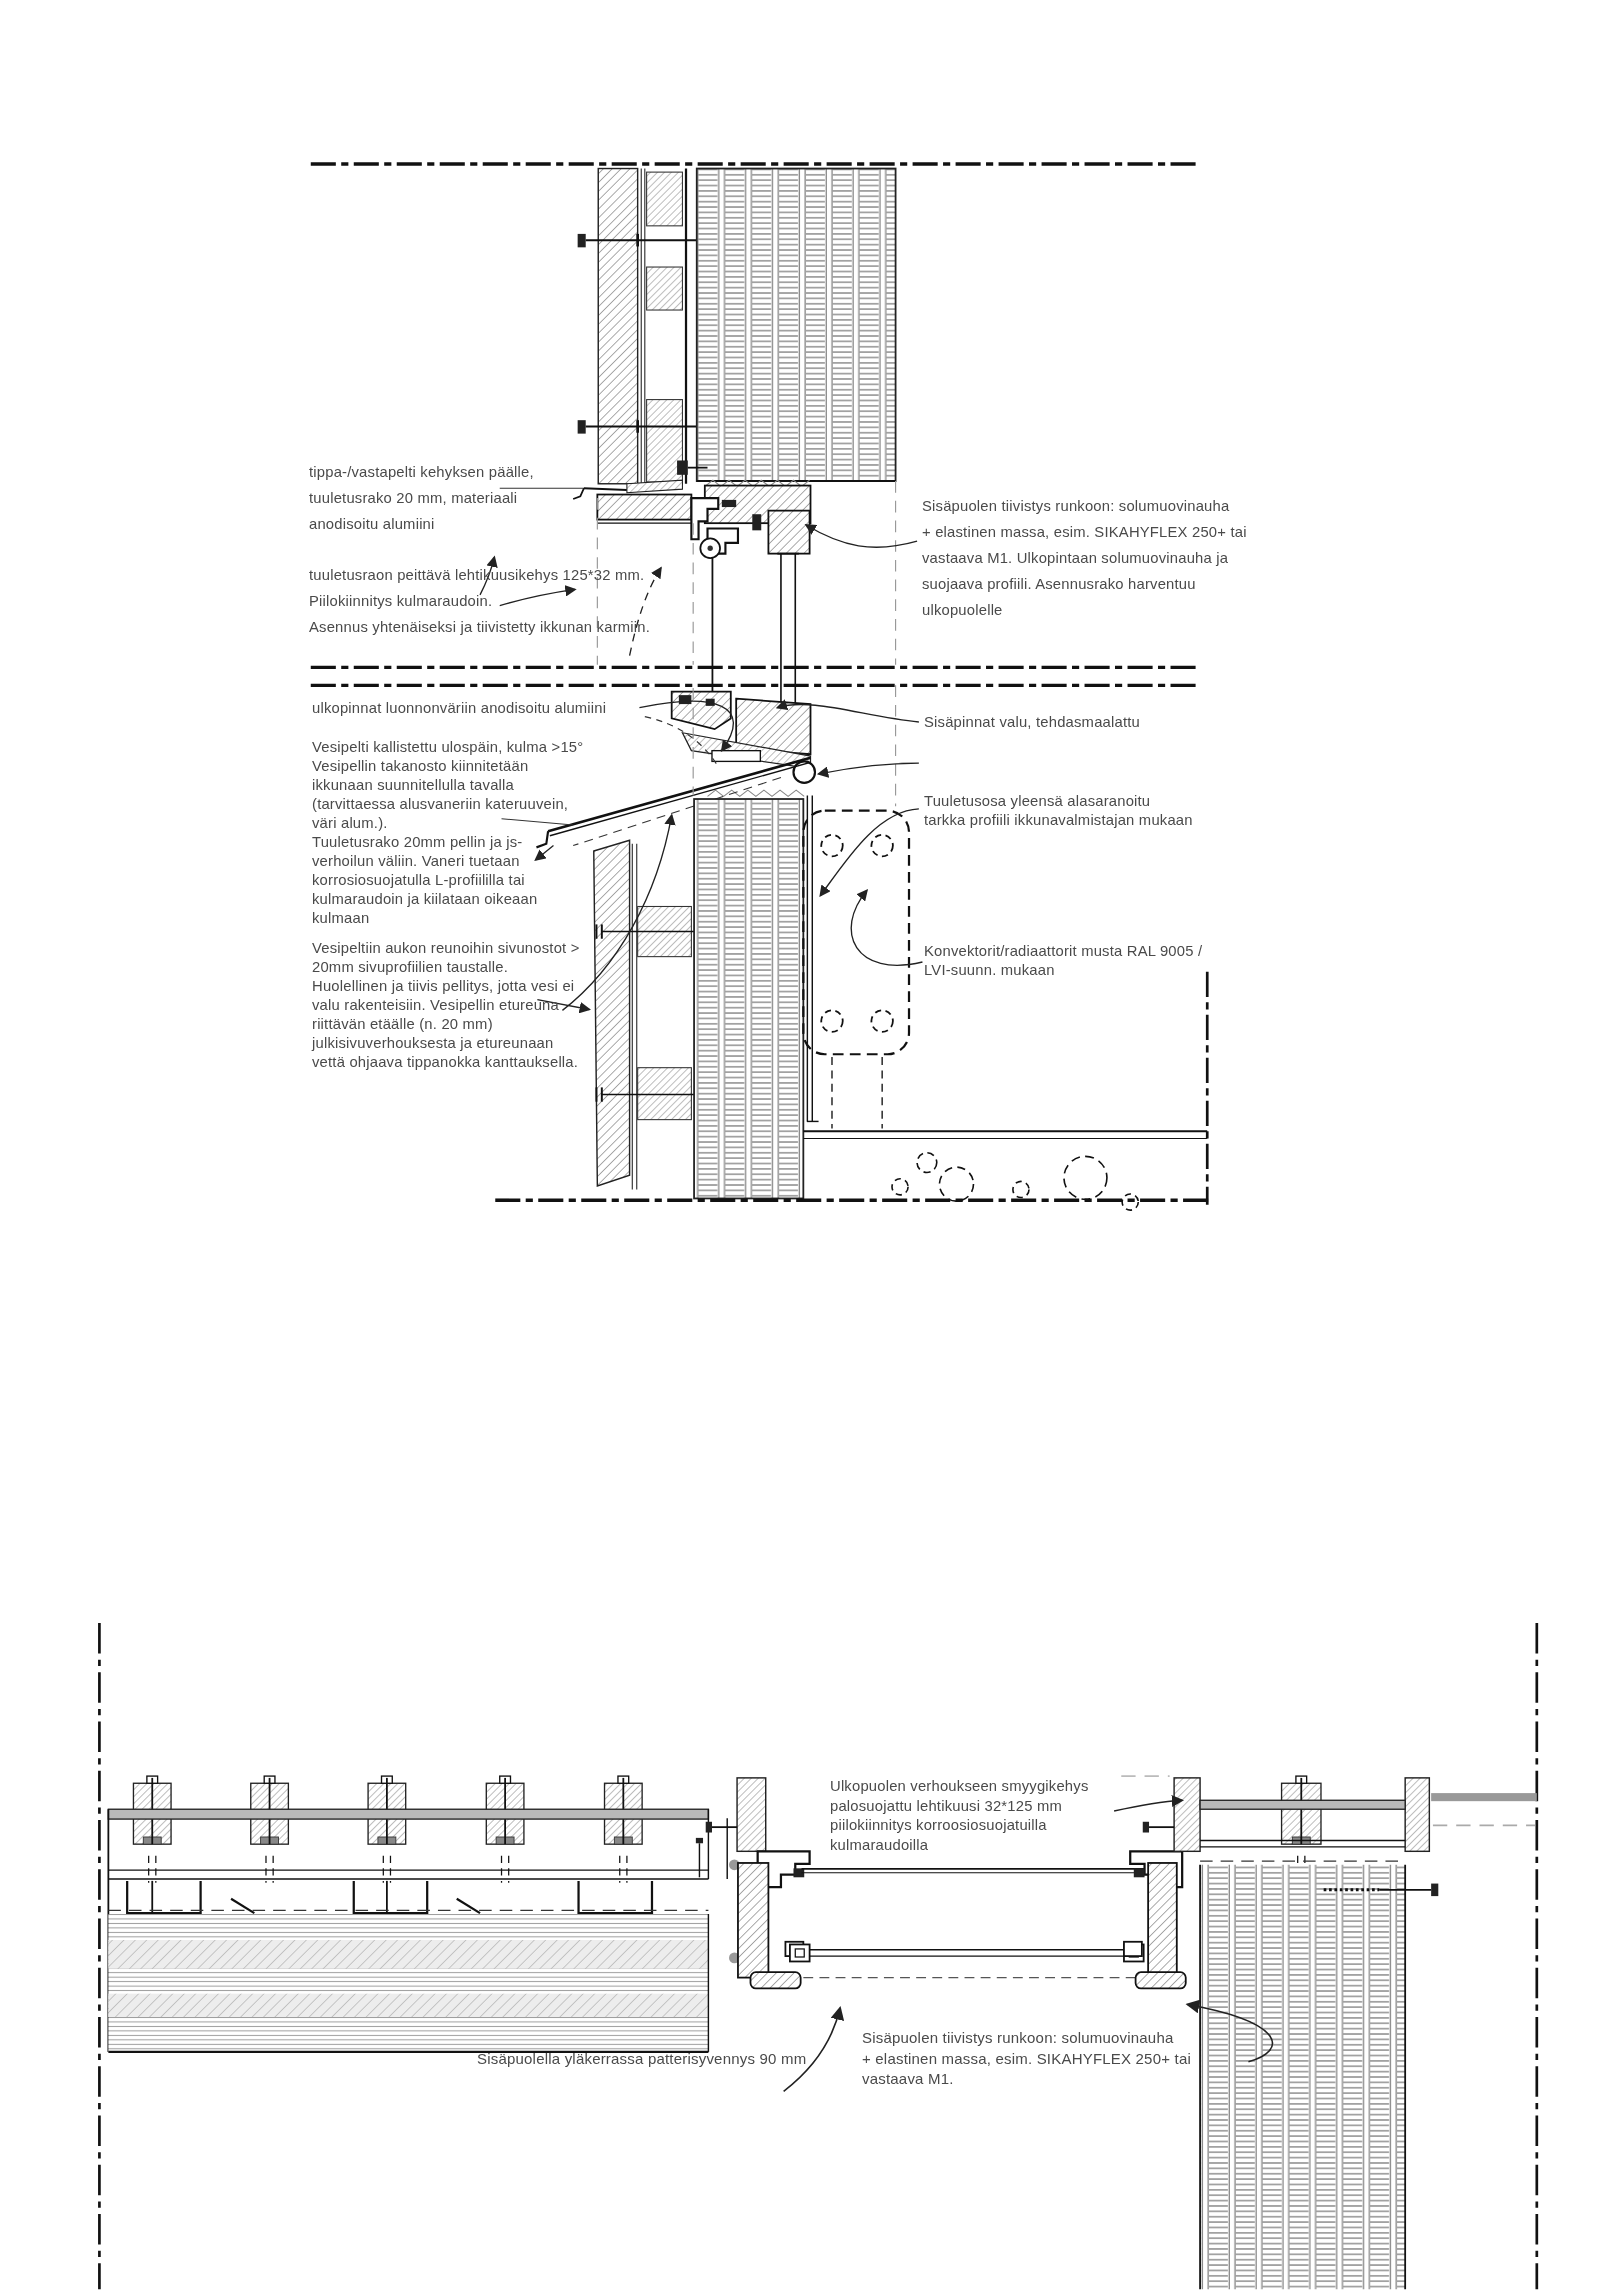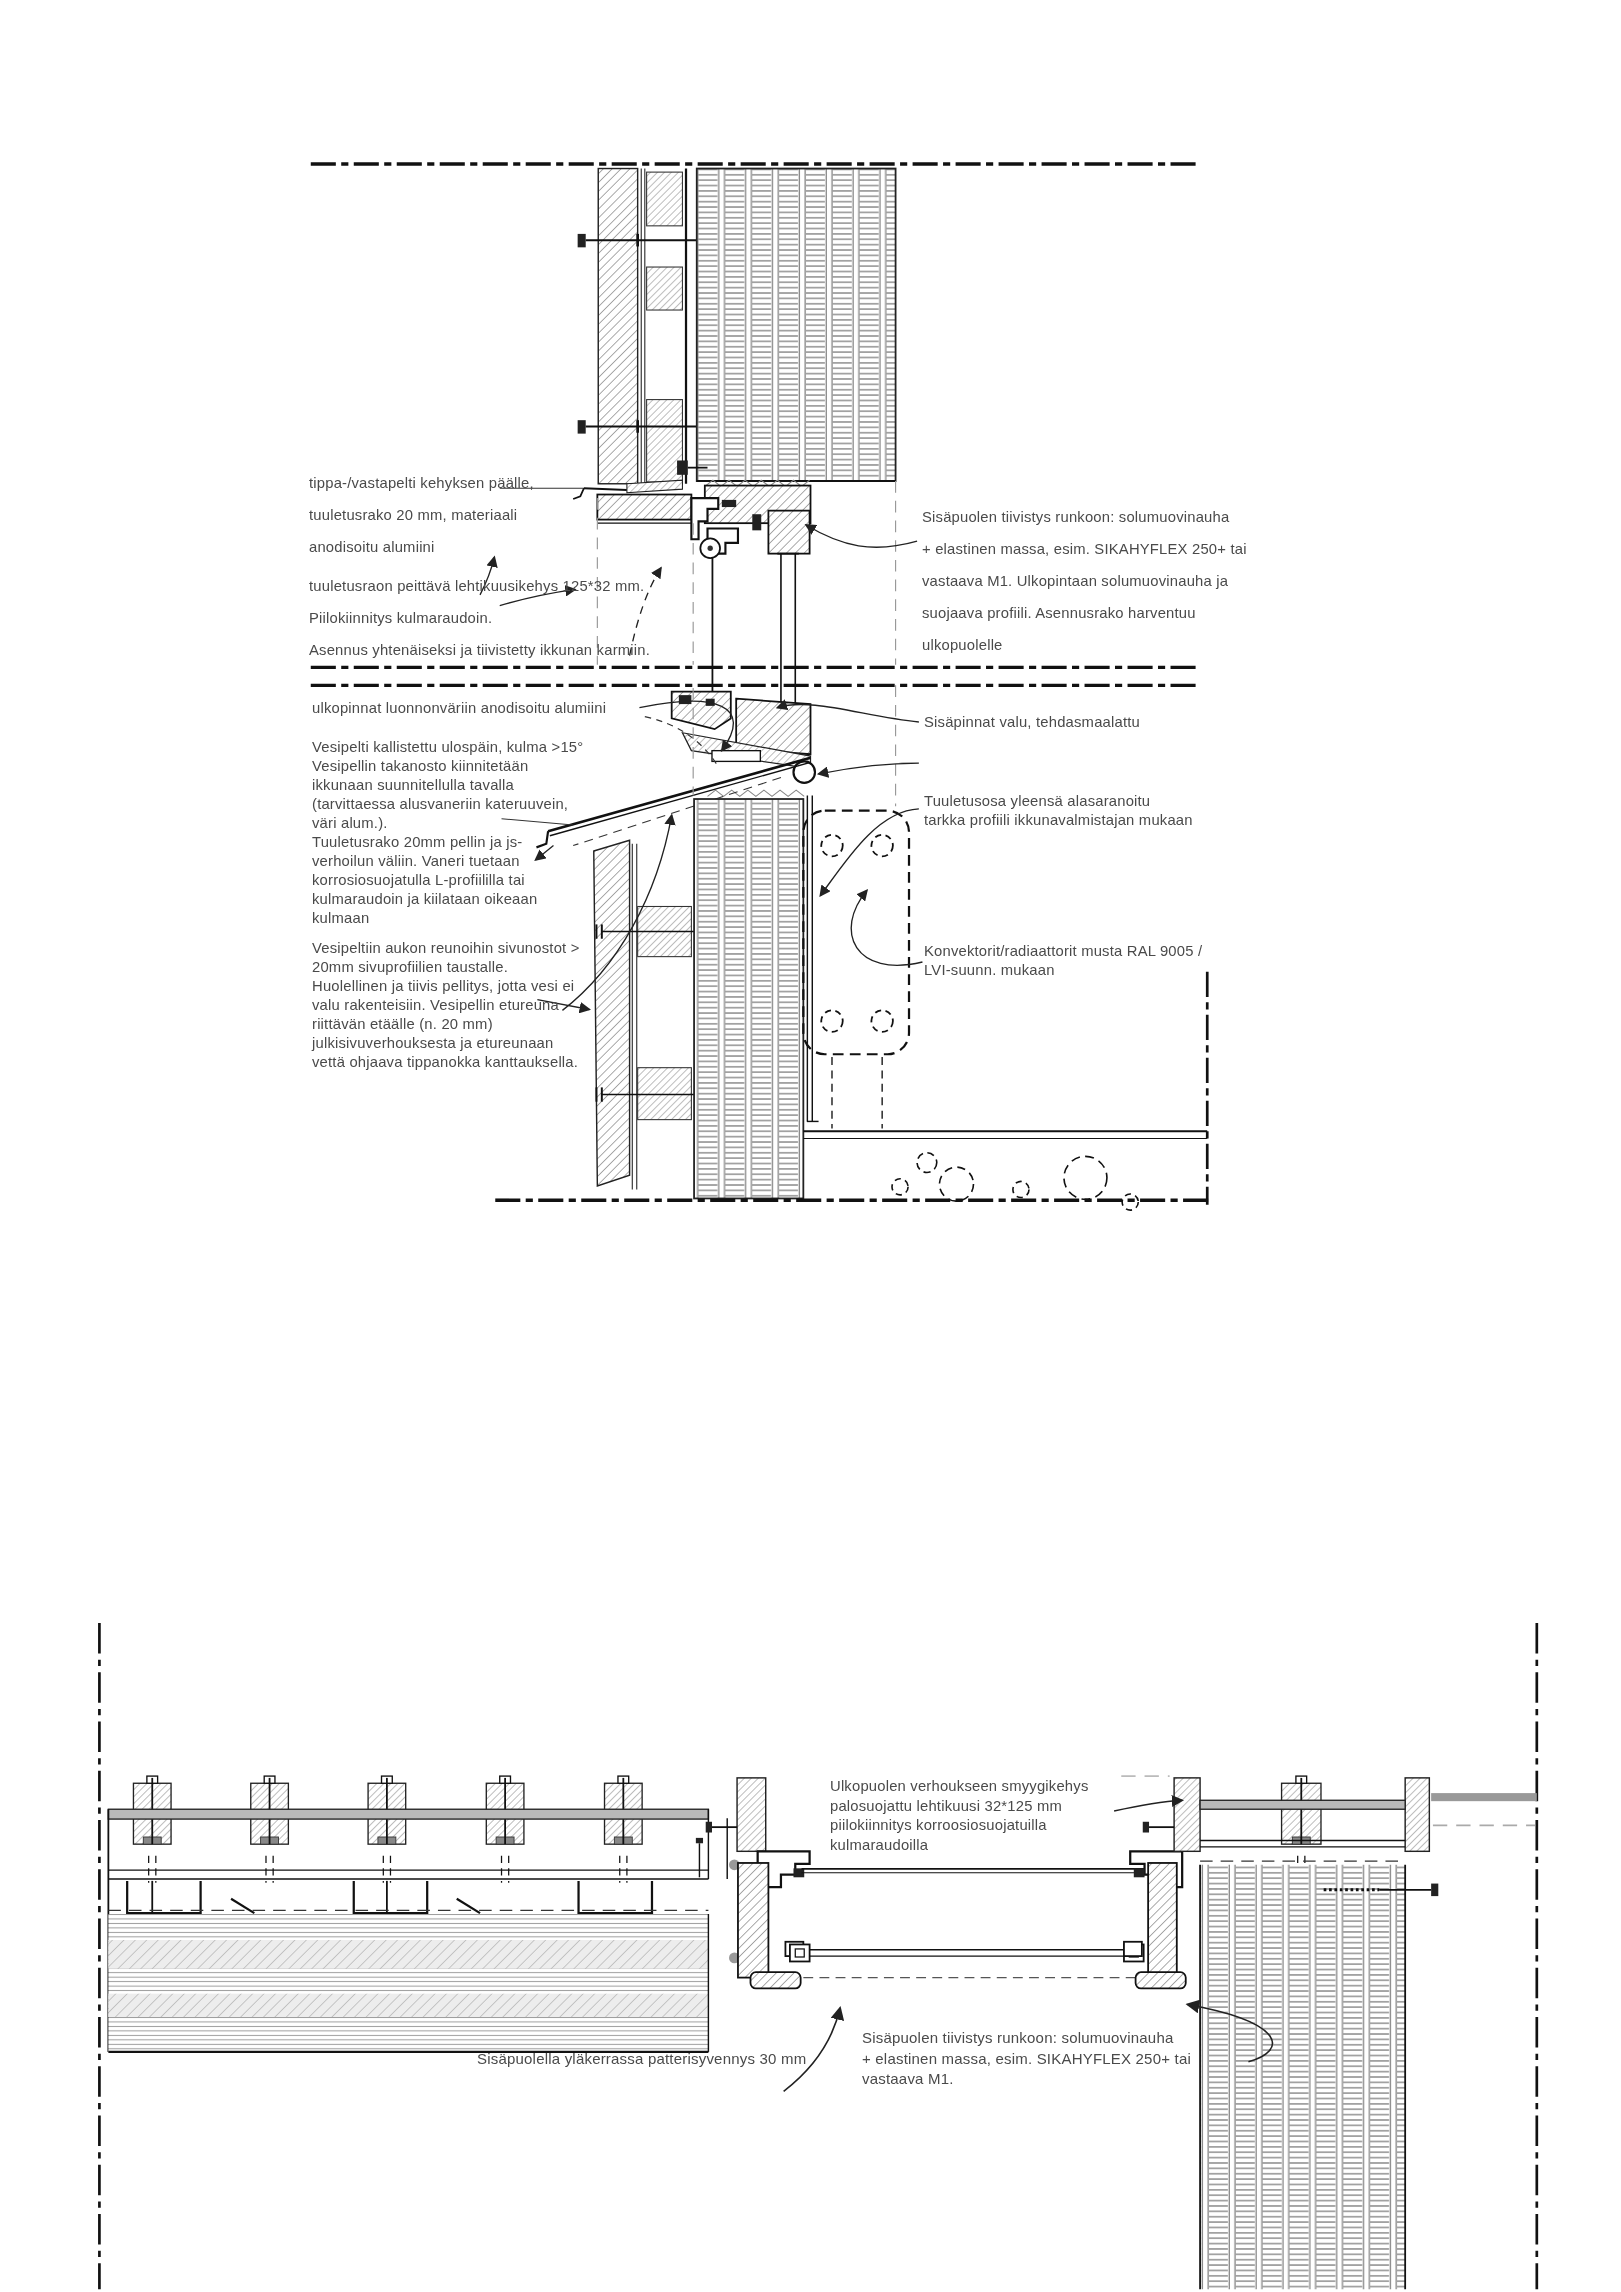--- a/index.html
+++ b/index.html
@@ -1,21 +1,21 @@
 <!DOCTYPE html>
 <html style="font-size:14.3px"><head>
 <meta charset="utf-8">
 <style>
   html,body{margin:0;padding:0;background:#fff;}
   .page{position:relative;width:1621px;height:2293px;background:#fff;overflow:hidden;
         font-family:"Liberation Sans",sans-serif;}
   .drawing{position:absolute;left:0;top:0;}
   .ann{position:absolute;color:#4a4a4a;font-size:14.8px;line-height:19px;
        white-space:pre-line;letter-spacing:0.2px;}
-  .lh25{line-height:32px;margin-top:8px;}
+  .lh25{line-height:26px;}
 </style>
 </head>
 <body>
 
 <div class="page">
 
 <svg class="drawing" width="1621" height="2293" viewBox="0 0 1810 2560">
   <defs>
     <marker id="arr" viewBox="0 0 10 10" refX="8.5" refY="5" markerWidth="8.5" markerHeight="8.5" orient="auto-start-reverse">
       <path d="M0 0 L10 5 L0 10 z" fill="#222"></path>
@@ -356,19 +356,19 @@
 vettä ohjaava tippanokka kanttauksella.</div>
 <div class="ann" style="left:924px;top:713px;width:376px">Sisäpinnat valu, tehdasmaalattu</div>
 <div class="ann" style="left:924px;top:792px;width:394px">Tuuletusosa yleensä alasaranoitu
 tarkka profiili ikkunavalmistajan mukaan</div>
 <div class="ann" style="left:924px;top:942px;width:403px">Konvektorit/radiaattorit musta RAL 9005 /
 LVI-suunn. mukaan</div>
 <div class="ann" style="left:830px;top:1777px;width:358px;line-height:19.7px">Ulkopuolen verhoukseen smyygikehys
 palosuojattu lehtikuusi 32*125 mm
 piilokiinnitys korroosiosuojatuilla
 kulmaraudoilla</div>
-<div class="ann" style="left:477px;top:2049px;width:394px;font-size:15px">Sisäpuolella yläkerrassa patterisyvennys 30 mm</div>
+<div class="ann" style="left:477px;top:2049px;width:394px;font-size:15px">Sisäpuolella yläkerrassa patterisyvennys 90 mm</div>
 <div class="ann" style="left:862px;top:2028px;width:421px;font-size:15px;line-height:20.6px">Sisäpuolen tiivistys runkoon: solumuovinauha
 + elastinen massa, esim. SIKAHYFLEX 250+ tai
 vastaava M1.</div>
 
 </div>
 
 
 </body></html>

